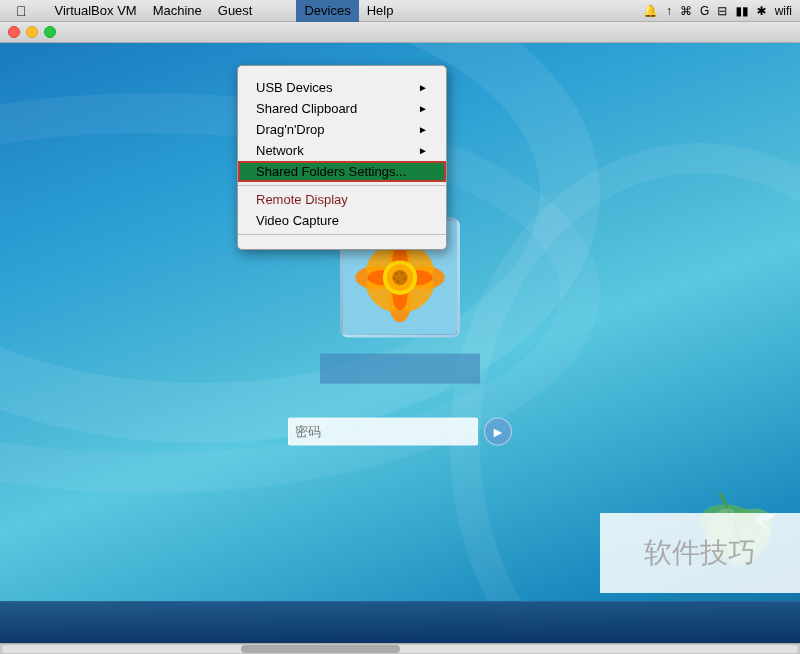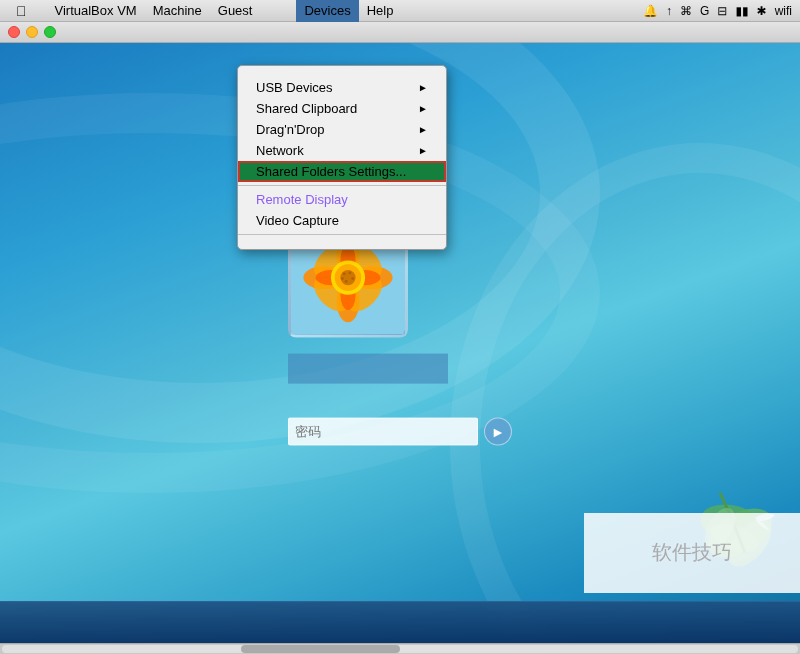--- a/index.html
+++ b/index.html
@@ -83,21 +83,21 @@
     .menu-item {
       display: flex;
       align-items: center;
       justify-content: space-between;
       padding: 3px 18px 3px 18px;
       cursor: pointer;
       color: #000;
       white-space: nowrap;
     }
     .menu-item.disabled {
-      color: #8b5cf6;
+      color: #7f1d1d;
       cursor: default;
     }
     .menu-item.highlighted {
       background: #15803d;
       color: #000;
       border: 2px solid #c0392b;
       padding: 1px 16px;
       font-weight: 500;
     }
     .menu-item.special {
@@ -169,20 +169,21 @@
     }
 
     
     .lock-screen-center {
       position: absolute;
       top: 50%;
       left: 50%;
       transform: translate(-50%, -55%);
       display: flex;
       flex-direction: column;
+      align-items: center;
       gap: 16px;
     }
 
     .user-avatar {
       width: 120px;
       height: 120px;
       border-radius: 8px;
       overflow: hidden;
       border: 3px solid rgba(255,255,255,0.4);
       background: linear-gradient(135deg, #87ceeb, #4682b4);
@@ -253,27 +254,27 @@
       border-top: 1px solid rgba(100,160,220,0.4);
       display: flex;
       align-items: center;
     }
 
     
     .watermark {
       position: absolute;
       bottom: 50px;
       right: 0;
-      width: 216px;
+      width: 200px;
       height: 80px;
       background: rgba(255,255,255,0.85);
       display: flex;
       align-items: center;
       justify-content: center;
-      font-size: 20px;
+      font-size: 28px;
       color: #aaa;
       font-weight: 300;
     }
 
     
     .mac-title-bar {
       height: 22px;
       background: linear-gradient(to bottom, #e4e4e4, #cfcfcf);
       display: flex;
       align-items: center;

